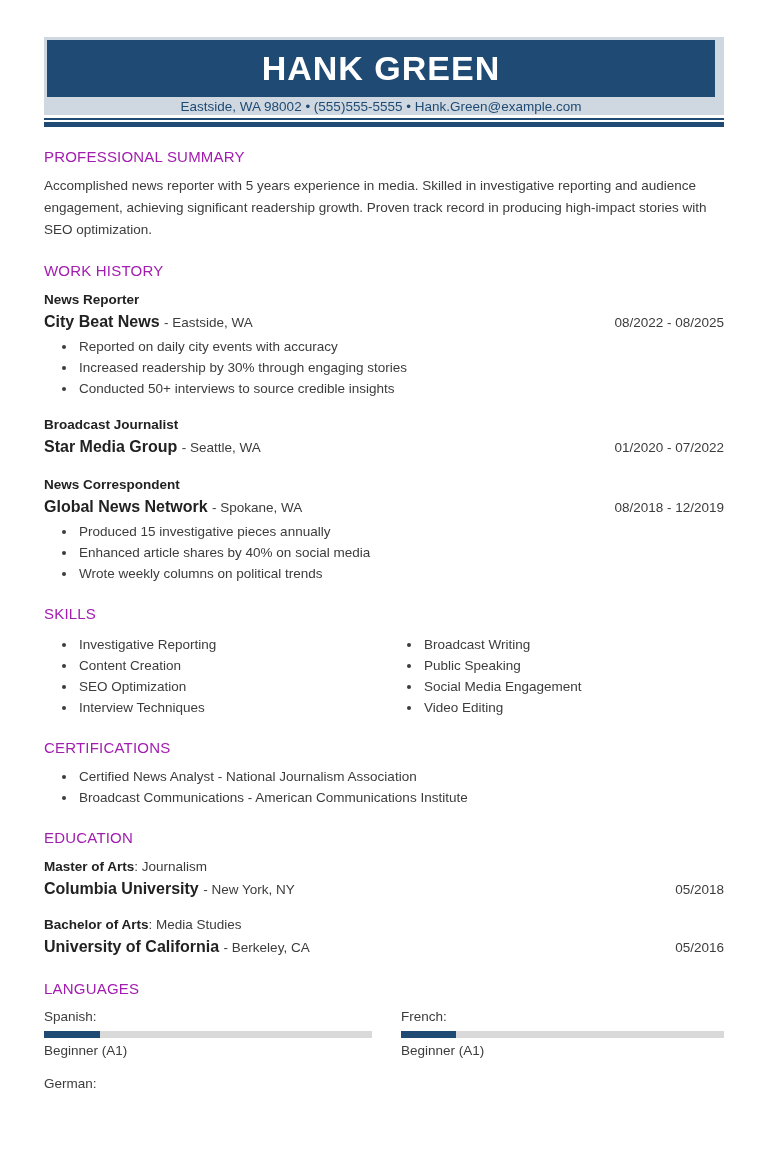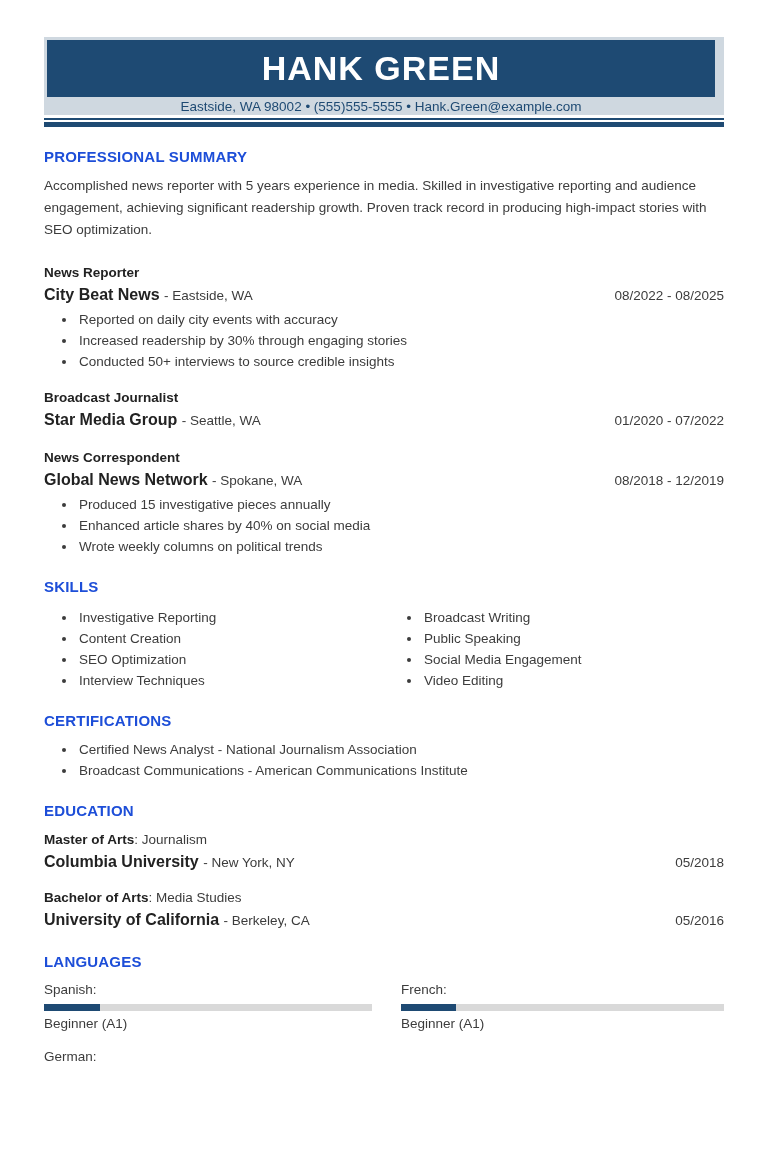--- a/index.html
+++ b/index.html
@@ -25,21 +25,21 @@
   .contact-band {
     height: 18px; display: flex; align-items: center; justify-content: center;
   }
   .contact { color: #1e4a73; font-size: 13.5px; }
   .rule-thin  { border-top: 2px solid #1e4a73; margin-top: 3px; }
   .rule-thick { border-top: 5px solid #1e4a73; margin-top: 2px; }
 
   
   .section { margin-top: 21px; }
   h2 {
-    font-size: 15px; font-weight: 700; color: #1d4ed8;
+    font-size: 15px; font-weight: 400; color: #a21caf;
     letter-spacing: 0.2px; margin-bottom: 10px;
   }
   .body-text { font-size: 13.5px; line-height: 22px; color: #3c3c3c; }
 
   
   .job { margin-bottom: 15px; }
   .job:last-child { margin-bottom: 12px; }
   .job-title { font-size: 13.5px; font-weight: 700; color: #222222; line-height: 22px; }
   .job-line2 { display: flex; justify-content: space-between; align-items: baseline; line-height: 22px; }
   .bold { font-weight: 700; color: #222222; }
@@ -89,20 +89,21 @@
   </div>
   <div class="rule-thin"></div>
   <div class="rule-thick"></div>
 
   <div class="section">
     <h2>PROFESSIONAL SUMMARY</h2>
     <p class="body-text">Accomplished news reporter with 5 years experience in media. Skilled in investigative reporting and audience engagement, achieving significant readership growth. Proven track record in producing high-impact stories with SEO optimization.</p>
   </div>
 
   <div class="section">
+    <h2>WORK HISTORY</h2>
 
     <div class="job">
       <div class="job-title">News Reporter</div>
       <div class="job-line2">
         <span><span class="bold">City Beat News</span> <span class="job-loc">- Eastside, WA</span></span>
         <span class="date">08/2022 - 08/2025</span>
       </div>
       <ul class="bullets">
         <li>Reported on daily city events with accuracy</li>
         <li>Increased readership by 30% through engaging stories</li>

